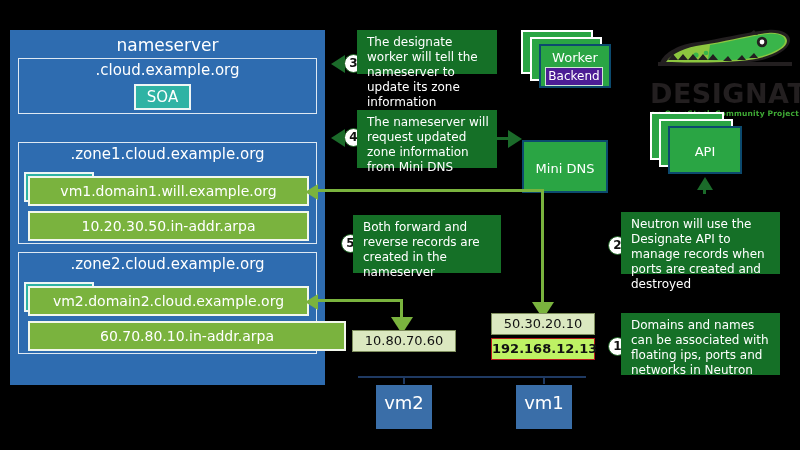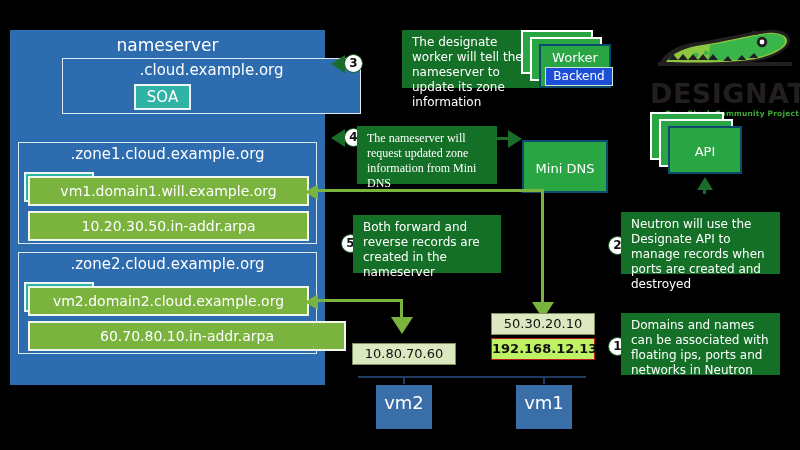--- a/index.html
+++ b/index.html
@@ -5,21 +5,21 @@
   html,body{margin:0;padding:0;background:#000;}
   #stage{position:relative;width:800px;height:450px;background:#000;
          font-family:"DejaVu Sans","Liberation Sans",sans-serif;overflow:hidden;}
   .abs{position:absolute;box-sizing:border-box;}
 
   
   #ns-panel{left:10px;top:30px;width:315px;height:355px;background:#2e6cb0;border:2px solid #2e6cb0;}
   #ns-title{left:10px;top:32px;width:315px;height:26px;line-height:26px;text-align:center;
             color:#fff;font-size:17px;}
   .zone-box{background:#2e6cb0;border:1.5px solid #dfe9f3;}
-  #zone-root{left:18px;top:58px;width:299px;height:56px;margin-left:44px;}
+  #zone-root{left:18px;top:58px;width:299px;height:56px;}
   .zone-label{width:100%;text-align:center;color:#fff;font-size:15px;line-height:22px;}
   #soa{left:134px;top:84px;width:57px;height:26px;background:#2fb3a4;border:2px solid #eef6f5;
        color:#fff;font-size:15px;text-align:center;line-height:23px;}
 
   #zone1{left:18px;top:142px;width:299px;height:102px;}
   #zone2{left:18px;top:252px;width:299px;height:102px;}
 
   
   .teal-stub{background:#2fb3a4;border:2px solid #eef6f5;width:70px;height:30px;}
 
@@ -87,43 +87,43 @@
 
   <div class="abs zone-box" id="zone2">
     <div class="zone-label">.zone2.cloud.example.org</div>
   </div>
   <div class="abs teal-stub" style="left:24px;top:282px;"></div>
   <div class="abs rec" style="left:28px;top:286px;width:281px;">vm2.domain2.cloud.example.org</div>
   <div class="abs rec" style="left:28px;top:321px;width:318px;">60.70.80.10.in-addr.arpa</div>
 
   <div class="abs tri-left-dark" style="left:331px;top:55px;"></div>
   <div class="abs bullet" style="left:344px;top:54px;">3</div>
-  <div class="abs callout" style="left:357px;top:30px;width:140px;height:58px;margin-left:45px;">The designate worker will tell the nameserver to update its zone information</div>
+  <div class="abs callout" style="left:357px;top:30px;width:140px;height:44px;">The designate worker will tell the nameserver to update its zone information</div>
 
   <div class="abs tri-left-dark" style="left:331px;top:129px;"></div>
   <div class="abs bullet" style="left:344px;top:128px;">4</div>
-  <div class="abs callout" style="left:357px;top:126px;width:140px;height:58px;font-family:Liberation Serif, serif;">The nameserver will request updated zone information from Mini DNS</div>
+  <div class="abs callout" style="left:357px;top:110px;width:140px;height:58px;">The nameserver will request updated zone information from Mini DNS</div>
 
   <div class="abs ln-navy" style="left:497px;top:137px;width:14px;height:3px;background:#1b6b2a;"></div>
   <div class="abs tri-right-dark" style="left:508px;top:130px;"></div>
 
   <div class="abs bullet" style="left:341px;top:234px;">5</div>
   <div class="abs callout" style="left:353px;top:215px;width:148px;height:58px;">Both forward and reverse records are created in the nameserver</div>
 
   <div class="abs bullet" style="left:608px;top:236px;">2</div>
   <div class="abs callout" style="left:621px;top:212px;width:159px;height:62px;">Neutron will use the Designate API to manage records when ports are created and destroyed</div>
 
   <div class="abs bullet" style="left:608px;top:337px;">1</div>
   <div class="abs callout" style="left:621px;top:313px;width:159px;height:62px;">Domains and names can be associated with floating ips, ports and networks in Neutron</div>
 
   <div class="abs svc-stack-b" style="left:521px;top:30px;width:72px;height:44px;"></div>
   <div class="abs svc-stack-b" style="left:530px;top:37px;width:72px;height:44px;"></div>
   <div class="abs svc" style="left:539px;top:44px;width:72px;height:44px;">
     <div style="line-height:19px;padding-top:2px;">Worker</div>
-    <div class="abs" style="left:4px;top:21px;width:68px;height:19px;background:#1d4ed8;
+    <div class="abs" style="left:4px;top:21px;width:58px;height:19px;background:#4c1d95;
                 border:1.5px solid #cfe8d4;color:#fff;font-size:12px;line-height:16px;">Backend</div>
   </div>
 
   <div class="abs svc" style="left:522px;top:110px;width:86px;height:53px;line-height:53px;margin-top:30px;">Mini DNS</div>
 
   <div class="abs" style="left:650px;top:22px;width:150px;height:96px;">
     <svg width="150" height="52" viewBox="0 0 150 52">
       <path d="M8 44 L142 44 L142 40 L8 40 Z" fill="#231f20"></path>
       <path d="M10 41 C14 30 30 22 48 20 C70 17 96 10 118 8 C132 7 140 12 140 18
                C140 26 128 34 112 38 C88 43 50 43 22 42 Z" fill="#231f20"></path>
@@ -154,21 +154,21 @@
   <div class="abs tri-left-olive" style="left:305px;top:184px;"></div>
   <div class="abs ln-olive" style="left:317px;top:189px;width:227px;height:3px;"></div>
   <div class="abs ln-olive" style="left:541px;top:189px;width:3px;height:116px;"></div>
   <div class="abs tri-down-olive" style="left:532px;top:302px;"></div>
 
   <div class="abs tri-left-olive" style="left:305px;top:294px;"></div>
   <div class="abs ln-olive" style="left:317px;top:299px;width:86px;height:3px;"></div>
   <div class="abs ln-olive" style="left:400px;top:299px;width:3px;height:21px;"></div>
   <div class="abs tri-down-olive" style="left:391px;top:317px;"></div>
 
-  <div class="abs ip-green" style="left:352px;top:343px;width:104px;">10.80.70.60</div>
+  <div class="abs ip-green" style="left:352px;top:330px;width:104px;">10.80.70.60</div>
 
   <div class="abs ip-green" style="left:491px;top:313px;width:104px;">50.30.20.10</div>
   <div class="abs ip-blue" style="left:491px;top:338px;width:104px;">192.168.12.13</div>
 
   <div class="abs ln-navy" style="left:358px;top:376px;width:228px;height:2px;"></div>
   <div class="abs ln-navy" style="left:403px;top:376px;width:2px;height:8px;"></div>
   <div class="abs ln-navy" style="left:543px;top:376px;width:2px;height:8px;"></div>
 
   <div class="abs vm" style="left:376px;top:385px;">vm2</div>
   <div class="abs vm" style="left:516px;top:385px;">vm1</div>

